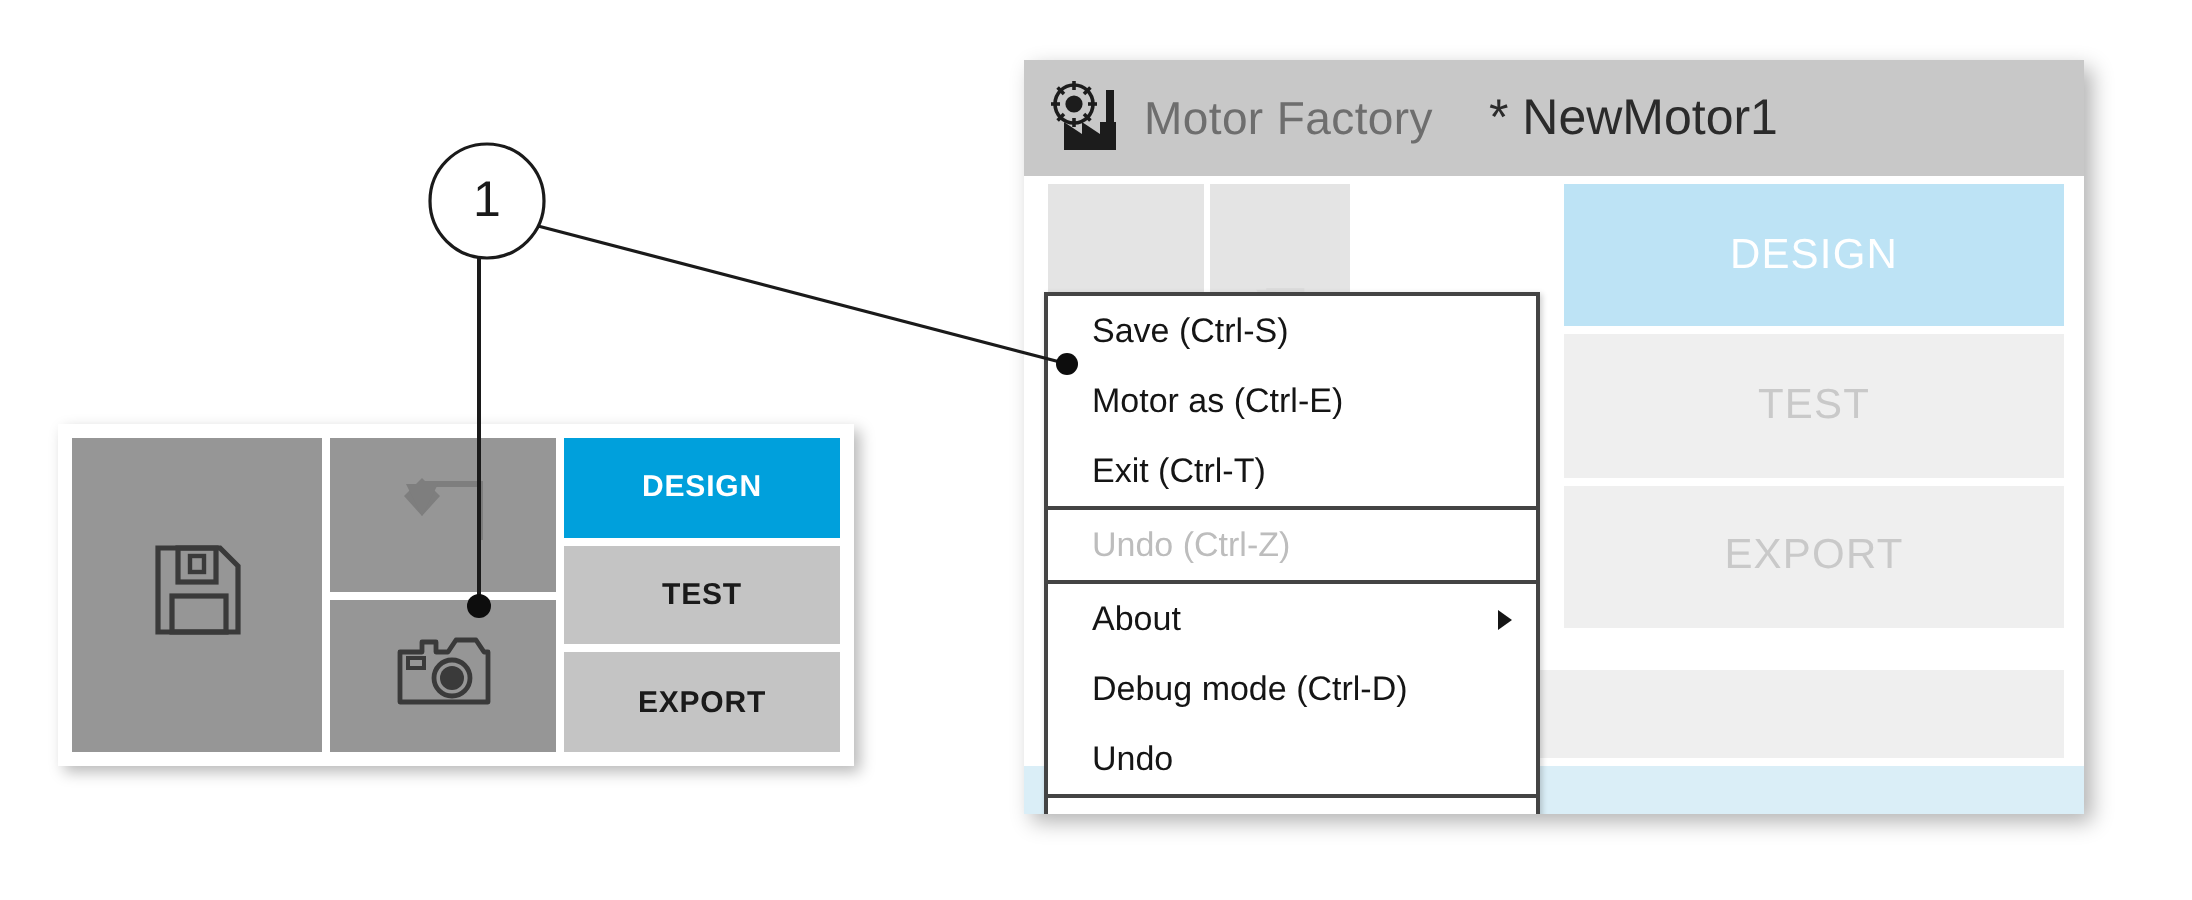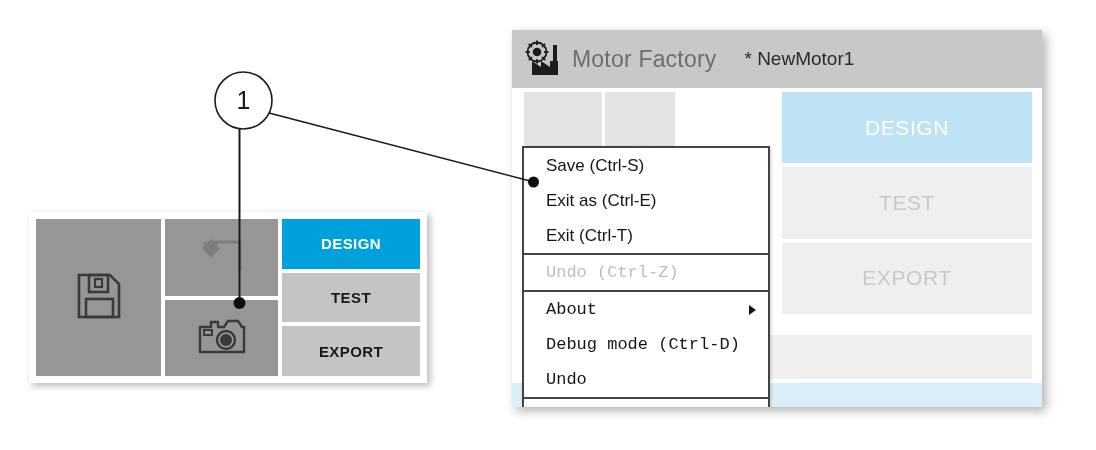--- a/index.html
+++ b/index.html
@@ -136,21 +136,21 @@
     height: 40px;
     flex: 0 0 auto;
     margin-right: 8px;
   }
   #app-title {
     font-size: 23px;
     color: #6e6e6e;
     letter-spacing: 0.2px;
   }
   #doc-title {
-    font-size: 19px;
+    font-size: 25px;
     color: #2b2b2b;
     margin-left: 28px;
   }
 
   
   #win-body {
     position: absolute;
     left: 0;
     top: 58px;
     right: 0;
@@ -233,21 +233,20 @@
     top: 58px;
     width: 248px;
     background: #ffffff;
     border: 2px solid #444444;
     box-sizing: border-box;
     z-index: 30;
     box-shadow: 1px 1px 3px rgba(0,0,0,0.2);
   }
   .menu-group + .menu-group {
     border-top: 2px solid #444444;
-    font-family: Liberation Mono, monospace;
   }
   .menu-item {
     position: relative;
     height: 35px;
     line-height: 35px;
     padding-left: 22px;
     padding-right: 14px;
     font-size: 17px;
     color: #151515;
     white-space: nowrap;
@@ -387,21 +386,21 @@
       <div id="lower-strip"></div>
       <div id="status-bar"></div>
 
       <div id="dropdown">
 
         <div class="menu-group">
           <div class="menu-item">
             <span>Save (Ctrl-S)</span>
           </div>
           <div class="menu-item">
-            <span>Exit as (Ctrl-E)</span>
+            <span>Motor as (Ctrl-E)</span>
           </div>
           <div class="menu-item">
             <span>Exit (Ctrl-T)</span>
           </div>
         </div>
 
         <div class="menu-group">
           <div class="menu-item disabled">
             <span>Undo (Ctrl-Z)</span>
           </div>

